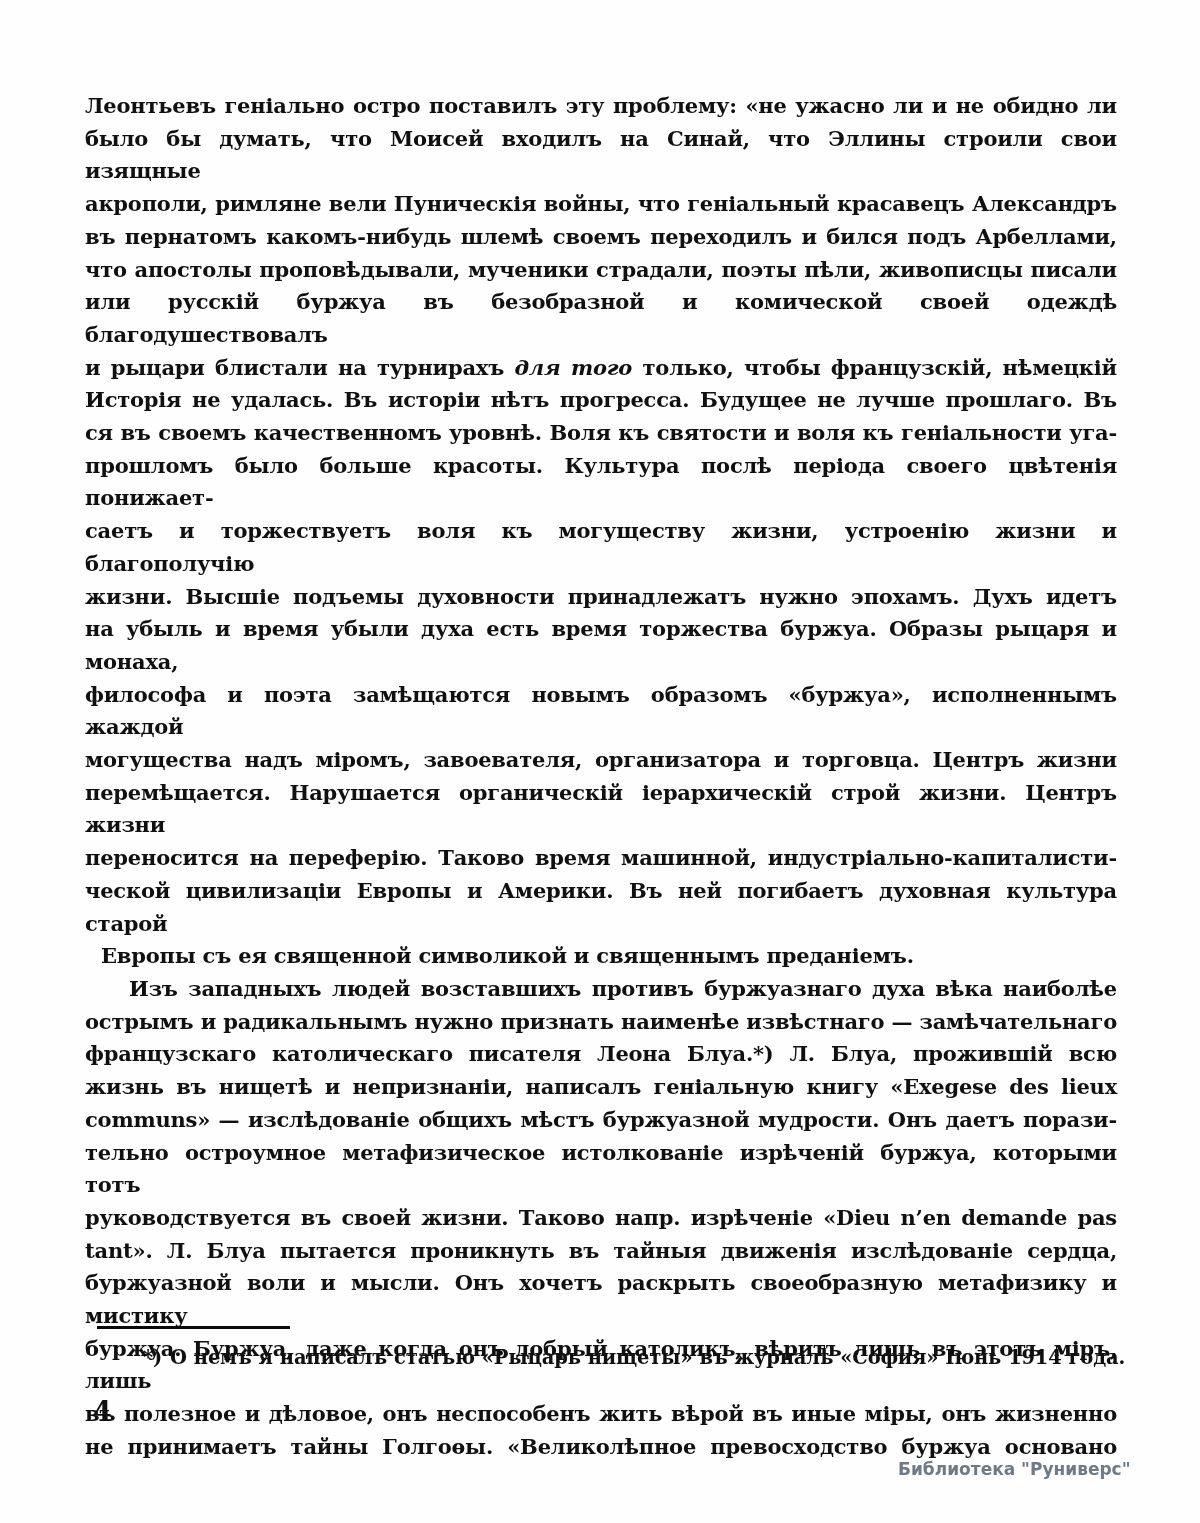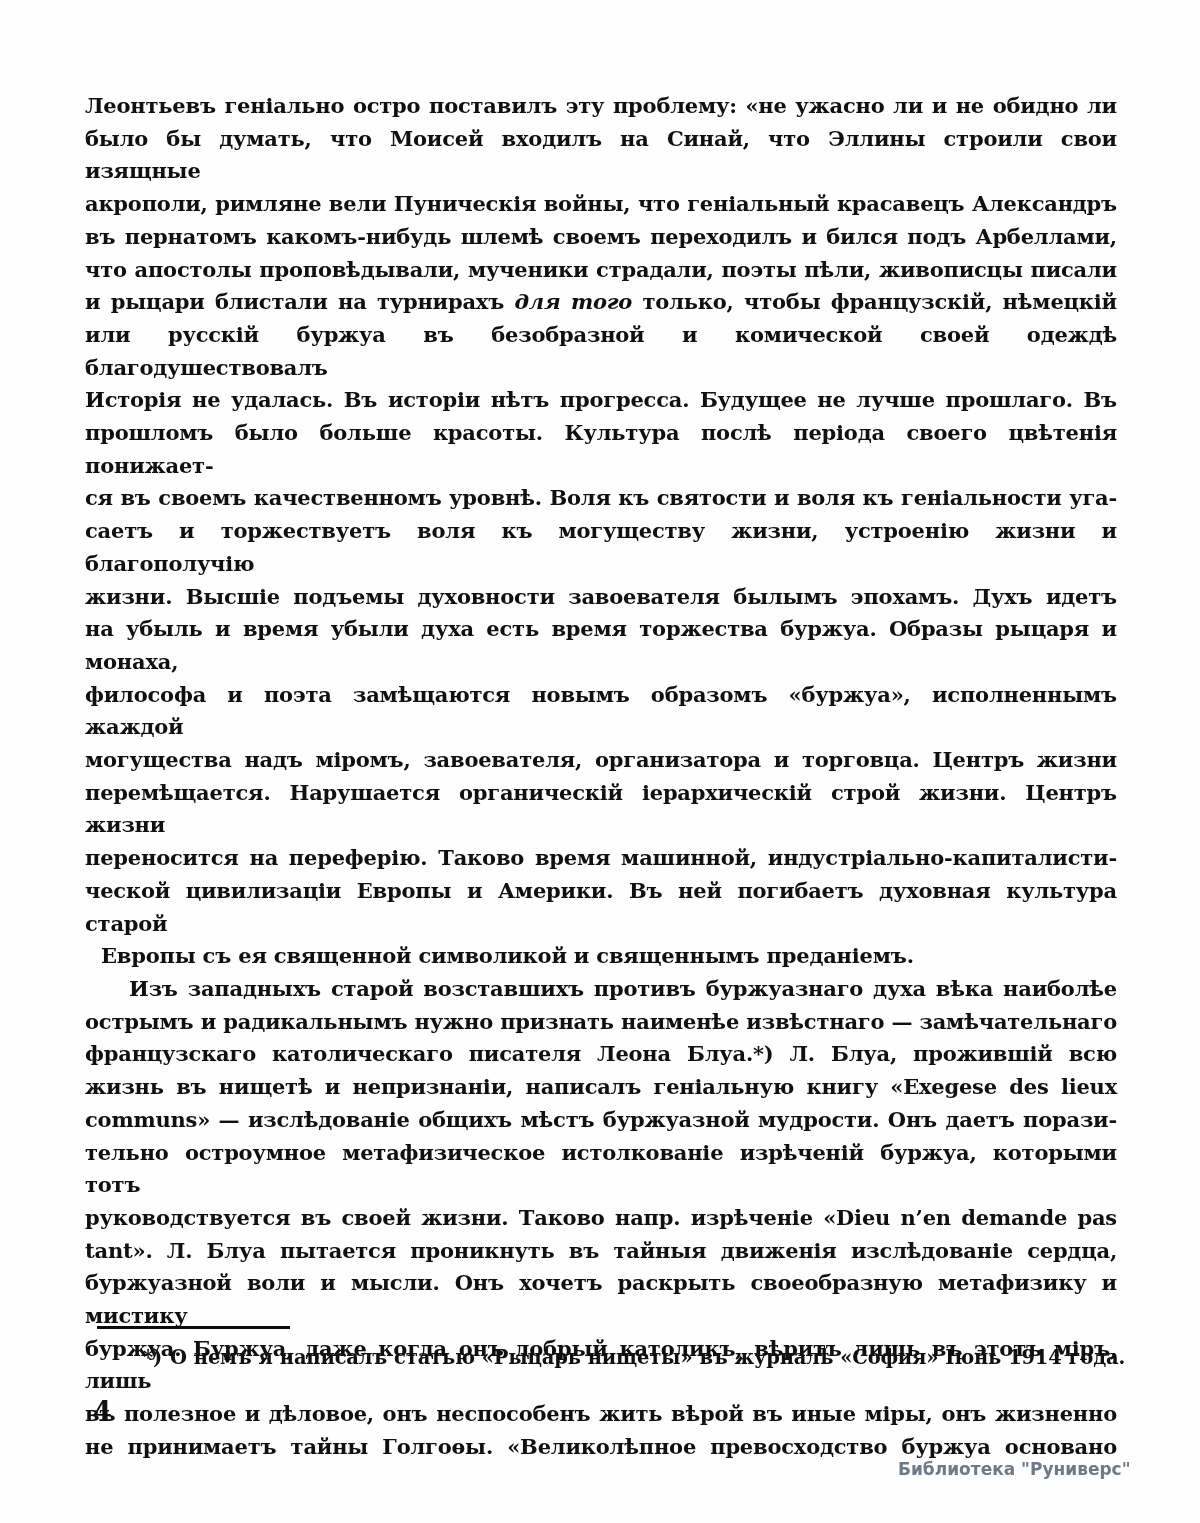--- a/index.html
+++ b/index.html
@@ -69,37 +69,37 @@
 
 <div class="page" style="background: rgb(254, 254, 254);">
 
   <div class="text-block" style="color: rgb(16, 16, 16);">
       <div>
         <div class="line"><span>Леонтьевъ геніально остро поставилъ эту проблему: «не ужасно ли и не обидно ли</span></div>
         <div class="line"><span>было бы думать, что Моисей входилъ на Синай, что Эллины строили свои изящные</span></div>
         <div class="line"><span>акрополи, римляне вели Пуническія войны, что геніальный красавецъ Александръ</span></div>
         <div class="line"><span>въ пернатомъ какомъ-нибудь шлемѣ своемъ переходилъ и бился подъ Арбеллами,</span></div>
         <div class="line"><span>что апостолы проповѣдывали, мученики страдали, поэты пѣли, живописцы писали</span></div>
+        <div class="line"><span>или русскій буржуа въ безобразной и комической своей одеждѣ благодушествовалъ</span></div>
         <div class="line"><span>и рыцари блистали на турнирахъ </span><span class="it">для того</span><span> только, чтобы французскій, нѣмецкій</span></div>
-        <div class="line"><span>или русскій буржуа въ безобразной и комической своей одеждѣ благодушествовалъ</span></div>
         <div class="line"><span>Исторія не удалась. Въ исторіи нѣтъ прогресса. Будущее не лучше прошлаго. Въ</span></div>
+        <div class="line"><span>ся въ своемъ качественномъ уровнѣ. Воля къ святости и воля къ геніальности уга-</span></div>
         <div class="line"><span>прошломъ было больше красоты. Культура послѣ періода своего цвѣтенія понижает-</span></div>
-        <div class="line"><span>ся въ своемъ качественномъ уровнѣ. Воля къ святости и воля къ геніальности уга-</span></div>
         <div class="line"><span>саетъ и торжествуетъ воля къ могуществу жизни, устроенію жизни и благополучію</span></div>
-        <div class="line"><span>жизни. Высшіе подъемы духовности завоевателя былымъ эпохамъ. Духъ идетъ</span></div>
+        <div class="line"><span>жизни. Высшіе подъемы духовности принадлежатъ нужно эпохамъ. Духъ идетъ</span></div>
         <div class="line"><span>на убыль и время убыли духа есть время торжества буржуа. Образы рыцаря и монаха,</span></div>
         <div class="line"><span>философа и поэта замѣщаются новымъ образомъ «буржуа», исполненнымъ жаждой</span></div>
         <div class="line"><span>могущества надъ міромъ, завоевателя, организатора и торговца. Центръ жизни</span></div>
         <div class="line"><span>перемѣщается. Нарушается органическій іерархическій строй жизни. Центръ жизни</span></div>
         <div class="line"><span>переносится на переферію. Таково время машинной, индустріально-капиталисти-</span></div>
         <div class="line"><span>ческой цивилизаціи Европы и Америки. Въ ней погибаетъ духовная культура старой</span></div>
         <div class="line end"><span>Европы съ ея священной символикой и священнымъ преданіемъ.</span></div>
       </div>
       <div>
-        <div class="line indent"><span>Изъ западныхъ старой возставшихъ противъ буржуазнаго духа вѣка наиболѣе</span></div>
+        <div class="line indent"><span>Изъ западныхъ людей возставшихъ противъ буржуазнаго духа вѣка наиболѣе</span></div>
         <div class="line"><span>острымъ и радикальнымъ нужно признать наименѣе извѣстнаго — замѣчательнаго</span></div>
         <div class="line"><span>французскаго католическаго писателя Леона Блуа.*) Л. Блуа, прожившій всю</span></div>
         <div class="line"><span>жизнь въ нищетѣ и непризнаніи, написалъ геніальную книгу «Exegese des lieux</span></div>
         <div class="line"><span>communs» — изслѣдованіе общихъ мѣстъ буржуазной мудрости. Онъ даетъ порази-</span></div>
         <div class="line"><span>тельно остроумное метафизическое истолкованіе изрѣченій буржуа, которыми тотъ</span></div>
         <div class="line"><span>руководствуется въ своей жизни. Таково напр. изрѣченіе «Dieu n’en demande pas</span></div>
         <div class="line"><span>tant». Л. Блуа пытается проникнуть въ тайныя движенія изслѣдованіе сердца,</span></div>
         <div class="line"><span>буржуазной воли и мысли. Онъ хочетъ раскрыть своеобразную метафизику и мистику</span></div>
         <div class="line"><span>буржуа. Буржуа, даже когда онъ добрый католикъ, вѣритъ лишь въ этотъ міръ, лишь</span></div>
         <div class="line"><span>въ полезное и дѣловое, онъ неспособенъ жить вѣрой въ иные міры, онъ жизненно</span></div>

